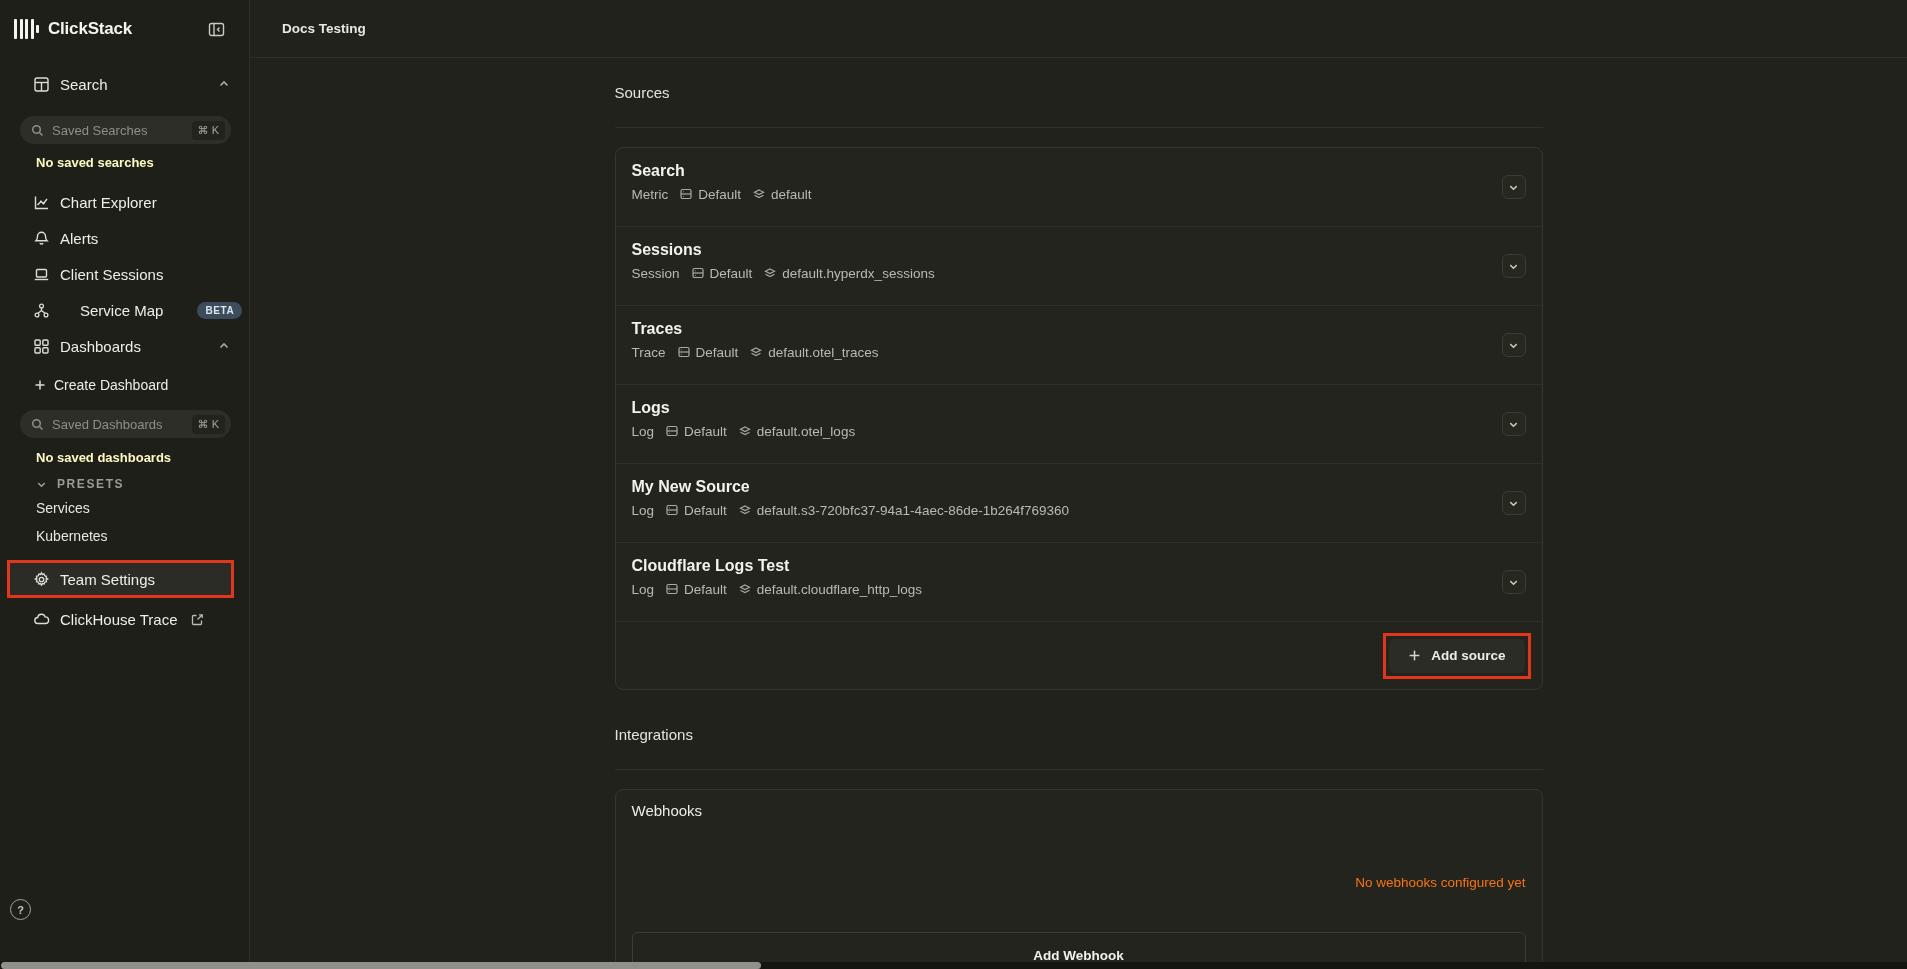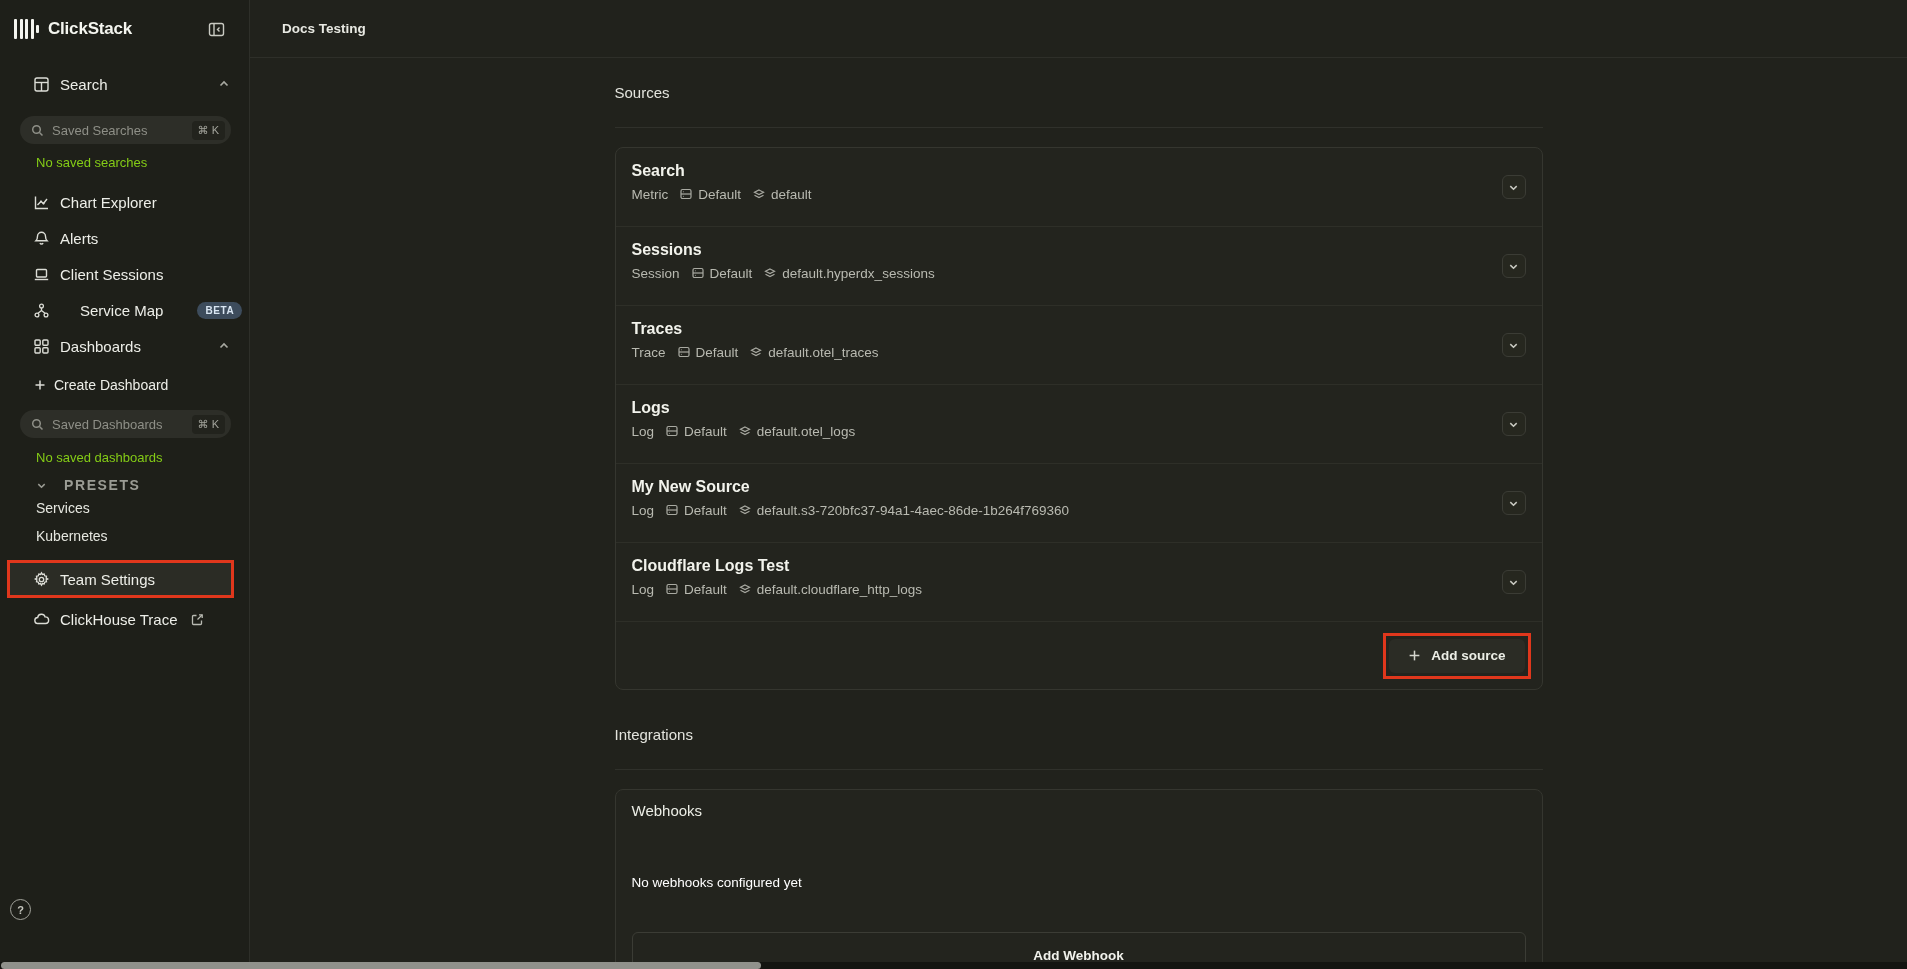--- a/index.html
+++ b/index.html
@@ -30,33 +30,33 @@
   .side-item .chev { position:absolute; right:20px; color:#a9aaa2; }
 
   .pill-input {
     position:absolute; left:20px; width:211px; height:28px; background:#2d2e28;
     border-radius:15px; display:flex; align-items:center; padding:0 6px 0 11px; cursor:text;
   }
   .pill-input .mag { color:#8e8f87; width:13px; height:13px; flex:0 0 auto; }
   .pill-input .ph { margin-left:8px; font-size:13px; color:#8e8f87; flex:1 1 auto; white-space:nowrap; overflow:hidden; }
   .kbd { background:#22231d; border-radius:4px; padding:3px 6px; font-size:11px; color:#a3a49c; white-space:nowrap; }
 
-  .muted-note { position:absolute; left:36px; font-size:13px; color:#84cc16; }
+  .muted-note { position:absolute; left:36px; font-size:13px; color:#fef9c3;font-weight:bold; }
 
   .beta-badge {
     margin-left:14px; background:#3d4c5c; color:#d9e6f2; font-size:10px; font-weight:700;
     letter-spacing:0.6px; padding:3px 8px; border-radius:9px;
   }
 
   .create-dash { position:absolute; left:0; width:250px; height:22px; display:flex; align-items:center; padding-left:34px; cursor:pointer; }
   .create-dash .plus { color:#dcddd6; }
   .create-dash .lbl { margin-left:8px; font-size:14px; font-weight:500; color:#edeee8; }
 
   .presets-row { position:absolute; left:36px; display:flex; align-items:center; color:#9b9c94; cursor:pointer; }
-  .presets-row .lbl { margin-left:17px; font-size:14px; font-weight:600; letter-spacing:1.6px; }
+  .presets-row .lbl { margin-left:10px; font-size:12px; font-weight:600; letter-spacing:1.6px; }
   .preset-item { position:absolute; left:36px; font-size:14px; font-weight:500; color:#e6e7e0; cursor:pointer; }
 
   .team-box {
     position:absolute; left:7px; top:560px; width:227px; height:38px;
     border:3px solid #e0371c; z-index:5;
   }
   .team-row {
     position:absolute; left:10px; top:563px; width:221px; height:32px; background:#2b2c25;
     display:flex; align-items:center; padding-left:23px; cursor:pointer; z-index:4;
   }
@@ -116,21 +116,21 @@
   .add-src-btn {
     height:34px; padding:0 19px; background:#2b2c25; border-radius:6px; border:none;
     display:flex; align-items:center; gap:10px; color:#eceee6; font-family:inherit;
     font-size:13.5px; font-weight:600; cursor:pointer;
   }
   .add-src-btn .plus { color:#d5d6ce; }
 
   .integrations-heading { margin-top:10px; }
   .webhooks-card { height:300px; padding:12px 16px 0 16px; }
   .wh-title { font-size:15px; font-weight:500; color:#eceee6; }
-  .wh-empty { margin-top:56px; text-align:left; font-size:13.5px; color:#ffffff; }
+  .wh-empty { margin-top:56px; text-align:right; font-size:13.5px; color:#f97316; }
   .wh-add-btn {
     margin-top:42px; width:100%; height:46px; background:transparent; border:1px solid #3b3c35;
     border-radius:6px; color:#f1f2ec; font-family:inherit; font-size:13.5px; font-weight:700; cursor:pointer;
   }
 
   
   .hscroll-track { position:absolute; left:0; bottom:0; width:1907px; height:7px; background:#141511; z-index:20; }
   .hscroll-thumb { position:absolute; left:1px; bottom:0; width:760px; height:7px; background:#90918b; border-radius:4px; }
 </style>
 </head>

